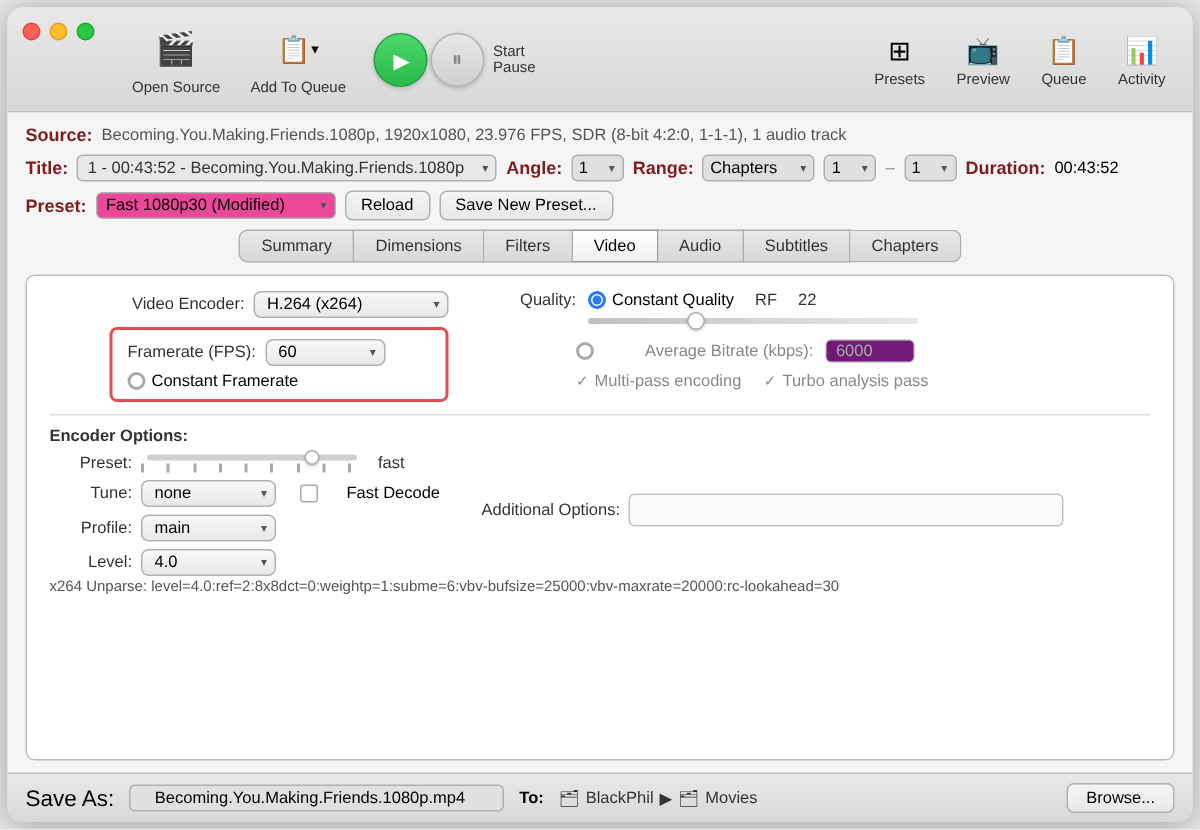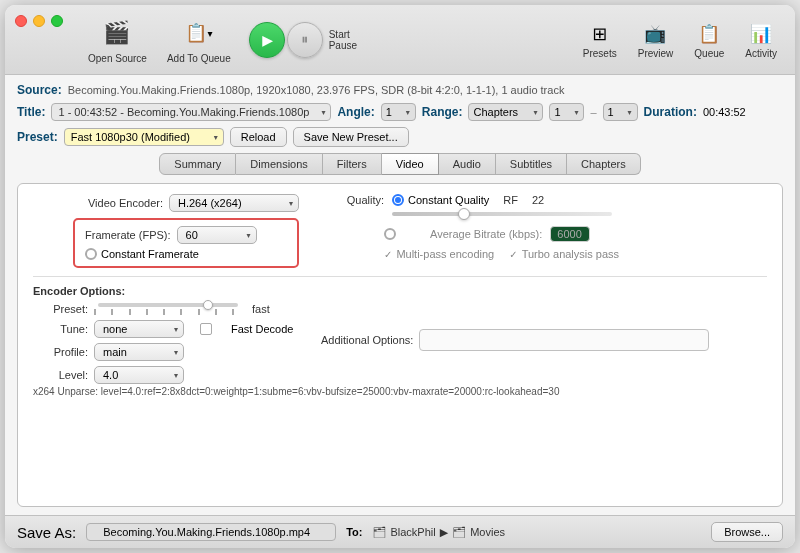--- a/index.html
+++ b/index.html
@@ -140,21 +140,21 @@
       flex-direction: column;
       padding: 8px 12px;
     }
     .field-row {
       display: flex;
       align-items: center;
       margin-bottom: 6px;
       gap: 6px;
     }
     .field-label {
-      color: #0c4a6e;
+      color: #7f1d1d;
       font-weight: 600;
       white-space: nowrap;
     }
     .source-text {
       font-size: 11px;
       color: #555;
     }
     .title-input {
       background: #e0e0e0;
       border: 1px solid #b0b0b0;
@@ -173,21 +173,21 @@
       width: 35px;
     }
     .range-select {
       background: #e0e0e0;
       border: 1px solid #b0b0b0;
       border-radius: 4px;
       padding: 2px 4px;
       font-size: 11px;
     }
     .preset-select {
-      background: #fef9c3;
+      background: #ec4899;
       border: 1px solid #b0b0b0;
       border-radius: 4px;
       padding: 2px 6px;
       font-size: 11px;
       min-width: 160px;
     }
     .btn-reload {
       background: linear-gradient(180deg, #f5f5f5 0%, #e8e8e8 100%);
       border: 1px solid #b0b0b0;
       border-radius: 5px;
@@ -356,25 +356,25 @@
       left: 30%;
       box-shadow: 0 1px 3px rgba(0,0,0,0.2);
     }
     .avg-bitrate-label {
       font-size: 11px;
       color: #888;
     }
     .avg-bitrate-value {
       font-size: 11px;
       color: #888;
-      background: #14532d;
+      background: #701a75;
       border: 1px solid #d0d0d0;
       border-radius: 4px;
       padding: 1px 6px;
-      width: 40px;
+      width: 60px;
     }
     .checkbox-label {
       display: flex;
       align-items: center;
       gap: 4px;
       font-size: 11px;
       color: #888;
     }
     .check-icon {
       font-size: 10px;

